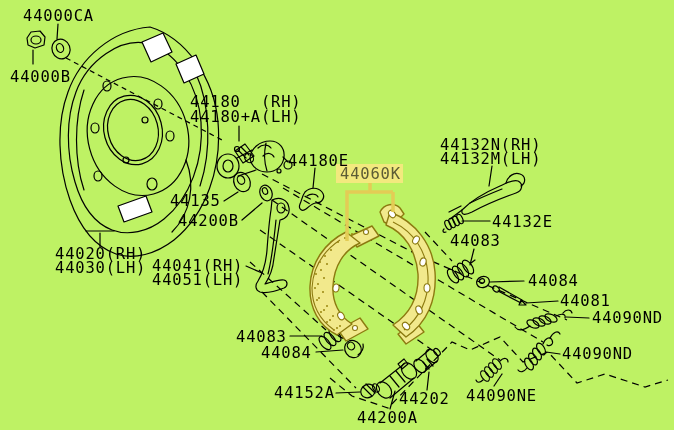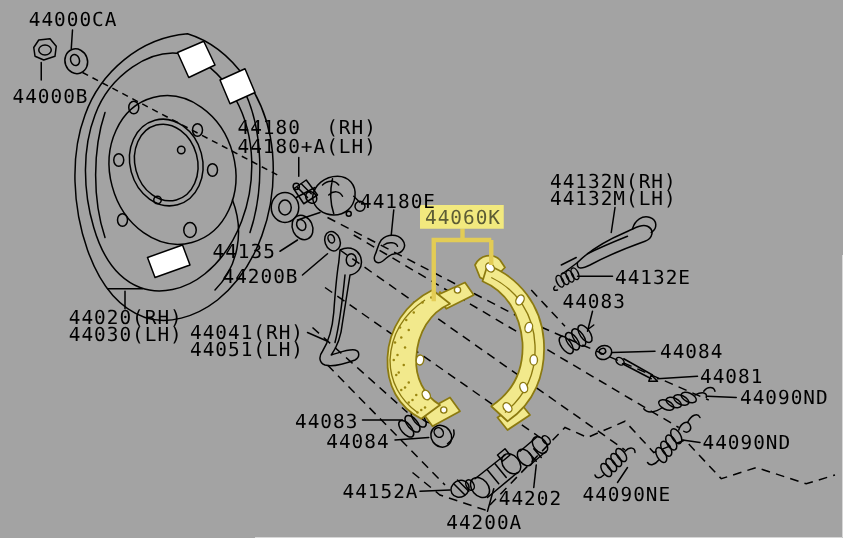--- a/index.html
+++ b/index.html
@@ -1,16 +1,16 @@
 <!DOCTYPE html>
 <html><head>
 <meta charset="utf-8">
 <style>
   html,body{margin:0;padding:0;background:#fff;}
-  #stage{position:relative;width:674px;height:430px;background:#a3a3a3;overflow:hidden;}
+  #stage{position:relative;width:674px;height:430px;background:#bef264;overflow:hidden;}
   svg{position:absolute;left:0;top:0;}
   .ln{stroke:#000;stroke-width:1.2;fill:none;stroke-linecap:round;stroke-linejoin:round;}
   .dash{stroke:#000;stroke-width:1.2;fill:none;stroke-dasharray:7 5;}
   .dash2{stroke:#000;stroke-width:1.2;fill:none;stroke-dasharray:5 4;}
   .wh{fill:#fff;}
   .shoe{fill:#F2E98C;stroke:#8C7A10;stroke-width:1.4;stroke-linejoin:round;}
   .shoeline{stroke:#8C7A10;stroke-width:1.1;fill:none;}
   .shoehole{fill:#fff;stroke:#8C7A10;stroke-width:1.1;}
   .dot{fill:#9A8610;}
   .bracket{stroke:#E3CC55;stroke-width:3.5;fill:none;}

